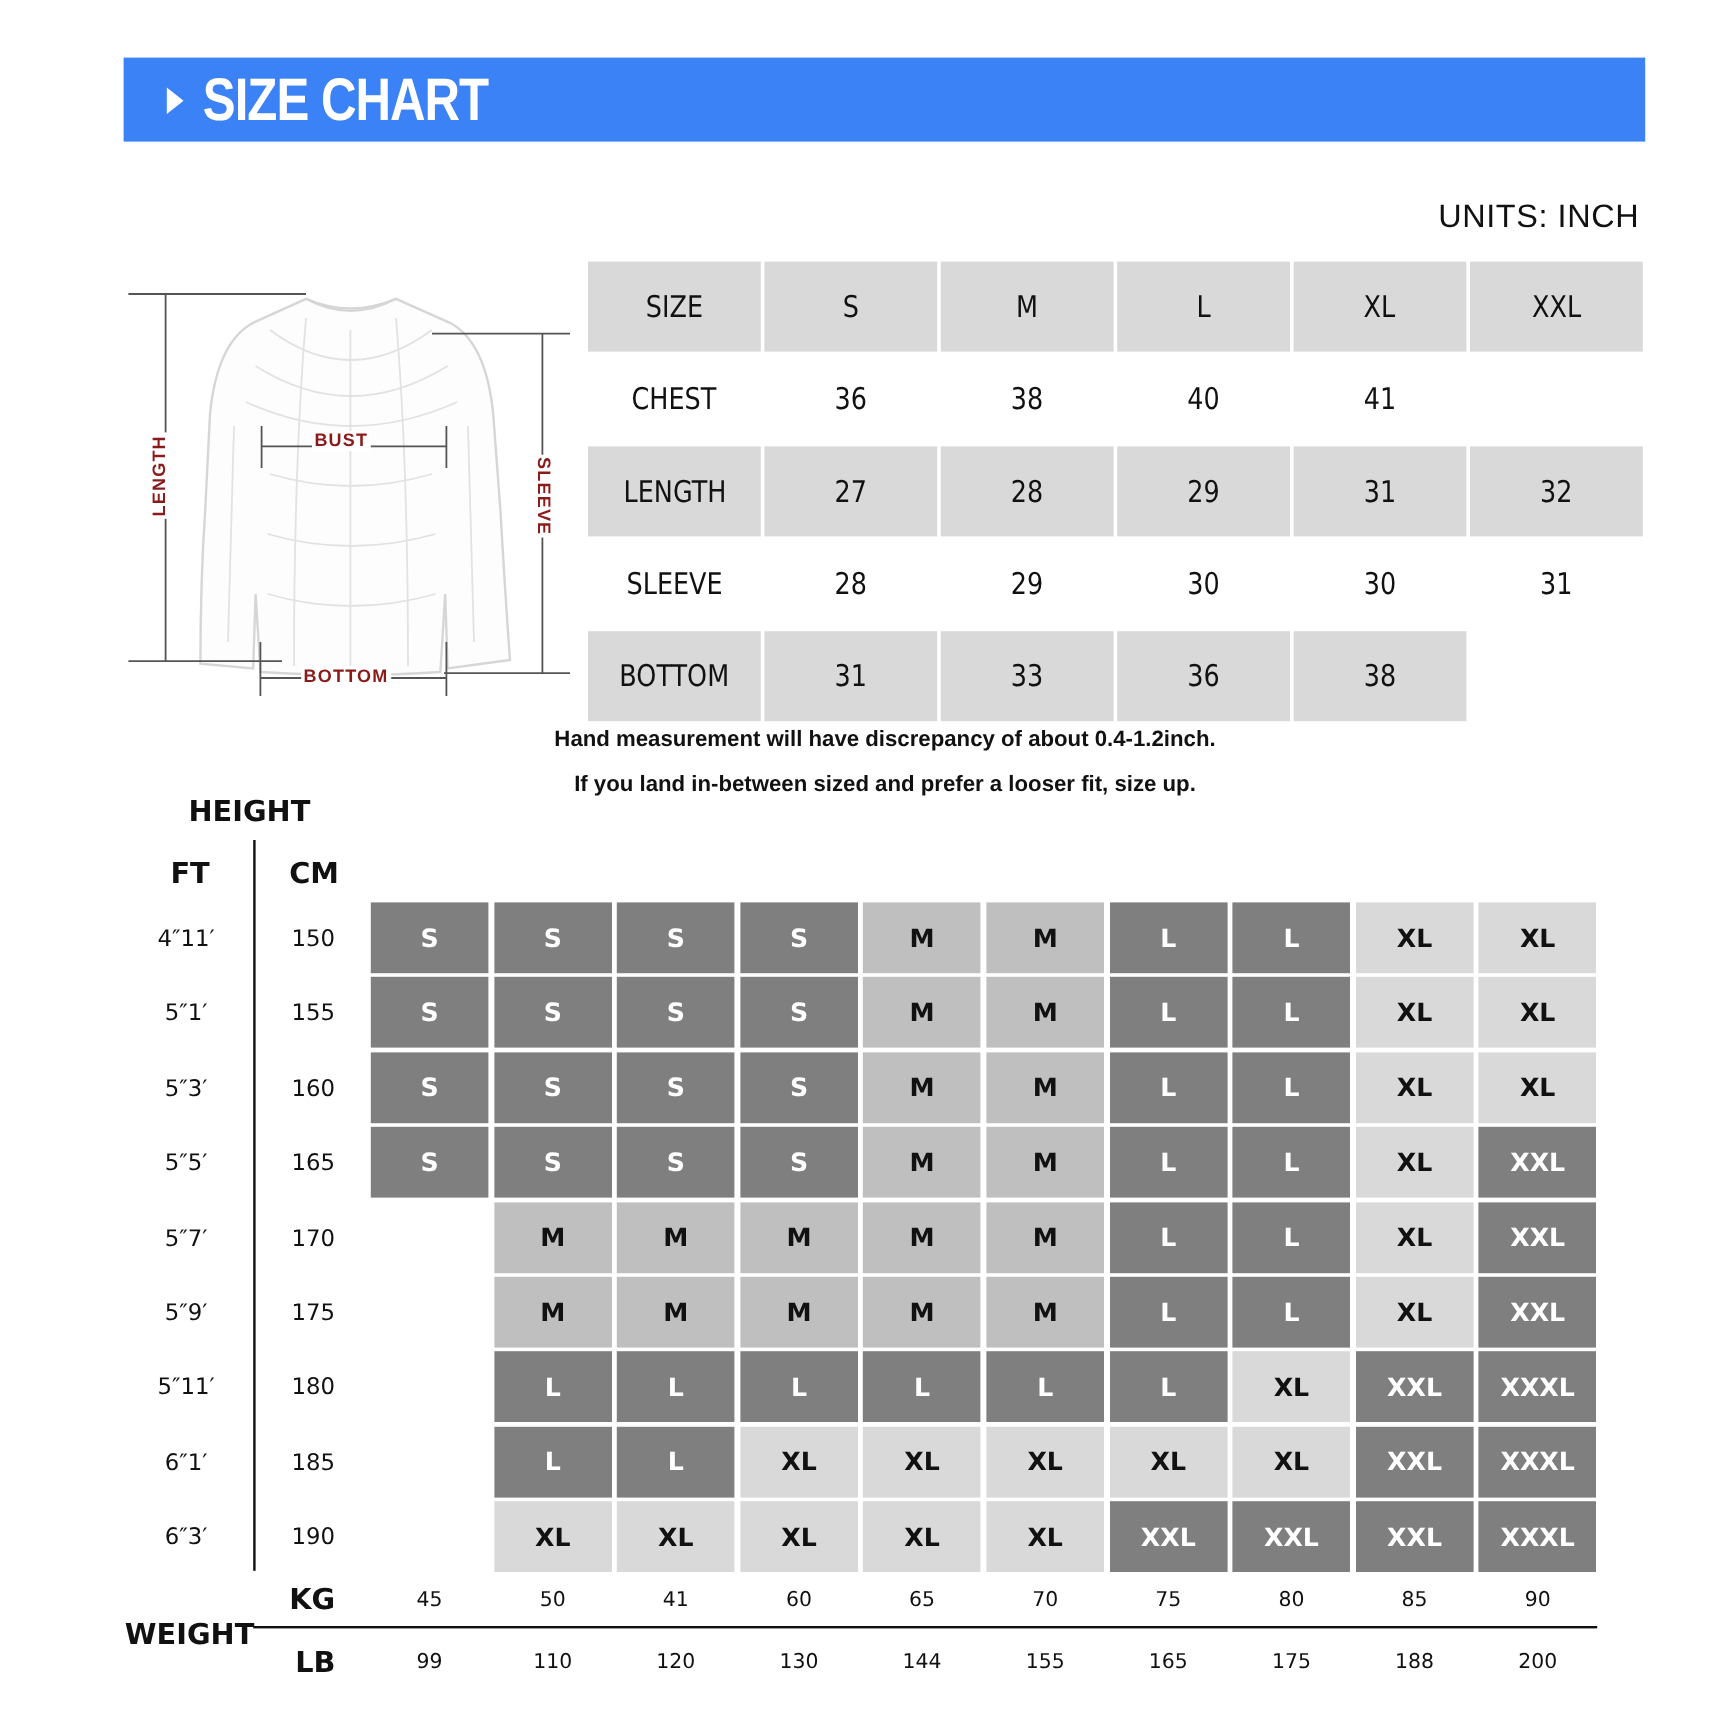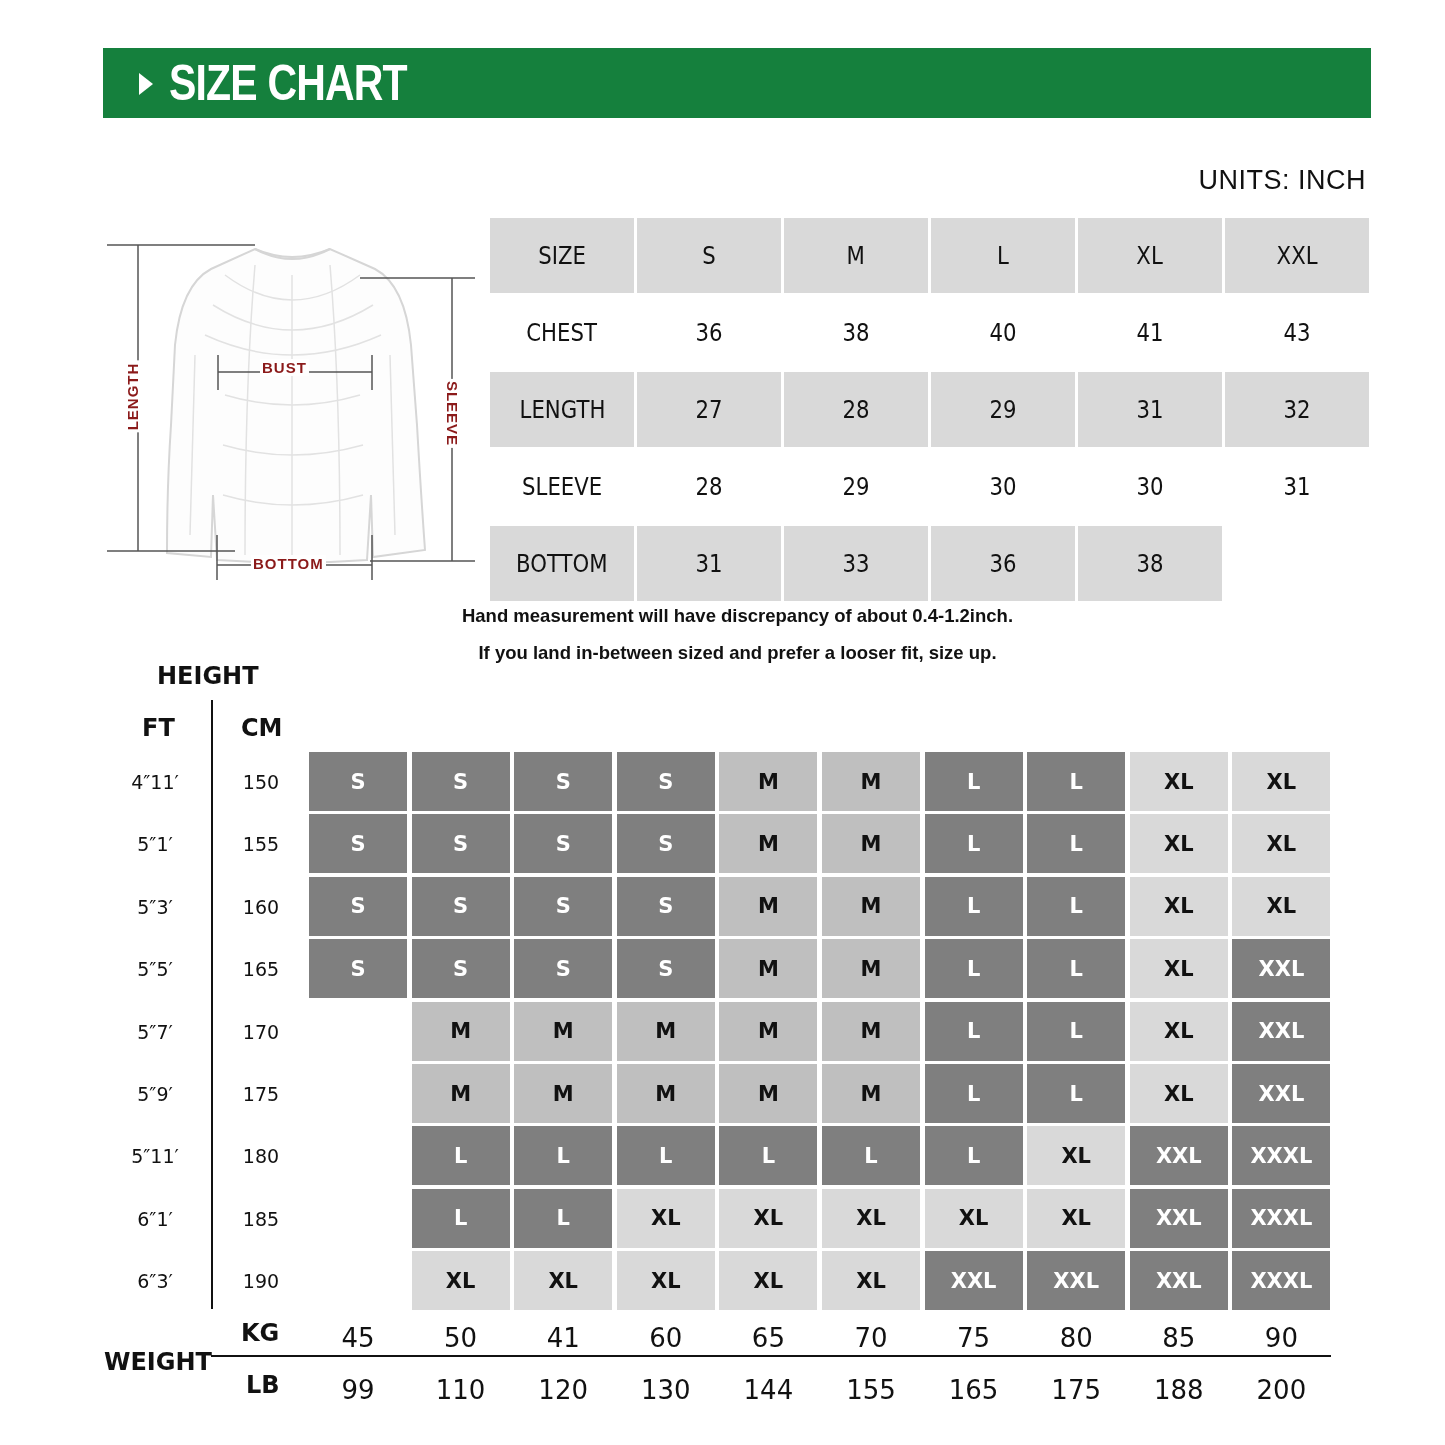--- a/index.html
+++ b/index.html
@@ -1,18 +1,18 @@
 <!DOCTYPE html>
 <html><head>
 <meta charset="utf-8">
 <style>
   html, body { margin: 0; padding: 0; background: #ffffff; }
   body { width: 1445px; height: 1445px; position: relative; overflow: hidden; font-family: "Liberation Sans", sans-serif; color: #111; }
 
-  .title-bar { position: absolute; left: 103px; top: 48px; width: 1268px; height: 70px; background: #15803d; }
+  .title-bar { position: absolute; left: 103px; top: 48px; width: 1268px; height: 70px; background: #3b82f6; }
   .title-arrow { position: absolute; left: 36px; top: 25px; width: 0; height: 0; border-top: 11px solid transparent; border-bottom: 11px solid transparent; border-left: 14px solid #ffffff; }
   .title-text { position: absolute; left: 66px; top: 4px; font-family: "Liberation Sans", sans-serif; font-weight: 700; font-size: 50px; color: #ffffff; letter-spacing: -1px; transform: scaleX(0.82); transform-origin: left center; line-height: 62px; }
 
   .units { position: absolute; right: 79px; top: 165px; font-weight: 400; font-size: 27px; letter-spacing: 0.5px; }
 
   
   .diagram { position: absolute; left: 105px; top: 235px; width: 375px; height: 350px; }
   .diagram svg { width: 100%; height: 100%; }
   .dlabel { position: absolute; color: #8b1a1a; font-weight: 700; font-size: 15px; letter-spacing: 1px; background: #fff; padding: 0 2px; }
 
@@ -30,21 +30,21 @@
   .hlabel { position: absolute; font-weight: 700; font-size: 24px; font-family: "DejaVu Sans", sans-serif; }
   .vdivider { position: absolute; left: 211px; top: 700px; width: 2px; height: 609px; background: #111; }
   .hdivider { position: absolute; left: 211px; top: 1355px; width: 1120px; height: 2px; background: #111; }
   .rowlabel { position: absolute; font-family: "DejaVu Sans", sans-serif; font-size: 19px; text-align: center; }
 
   .cell { position: absolute; width: 98px; height: 59px; display: flex; align-items: center; justify-content: center; font-family: "DejaVu Sans", sans-serif; font-weight: 700; font-size: 21px; }
   .cell.S, .cell.L, .cell.XXL, .cell.XXXL { background: #7f7f7f; color: #ffffff; }
   .cell.M { background: #bfbfbf; color: #111; }
   .cell.XL { background: #d9d9d9; color: #111; }
 
-  .wval { position: absolute; width: 98px; text-align: center; font-family: "DejaVu Sans", sans-serif; font-size: 26px; }
+  .wval { position: absolute; width: 98px; text-align: center; font-family: "DejaVu Sans", sans-serif; font-size: 17px; }
 </style>
 </head>
 <body>
 
 <div class="title-bar">
   <div class="title-arrow"></div>
   <div class="title-text">SIZE CHART</div>
 </div>
 
 <div class="units">UNITS: INCH</div>
@@ -120,23 +120,20 @@
         <span>36</span>
       </div>
     <div class="mcell">
         <span>38</span>
       </div>
     <div class="mcell">
         <span>40</span>
       </div>
     <div class="mcell">
         <span>41</span>
-      </div>
-    <div class="mcell">
-        <span>43</span>
       </div>
   </div>
   <div class="mrow shaded">
     <div class="mcell">
         <span>LENGTH</span>
       </div>
     <div class="mcell">
         <span>27</span>
       </div>
     <div class="mcell">

